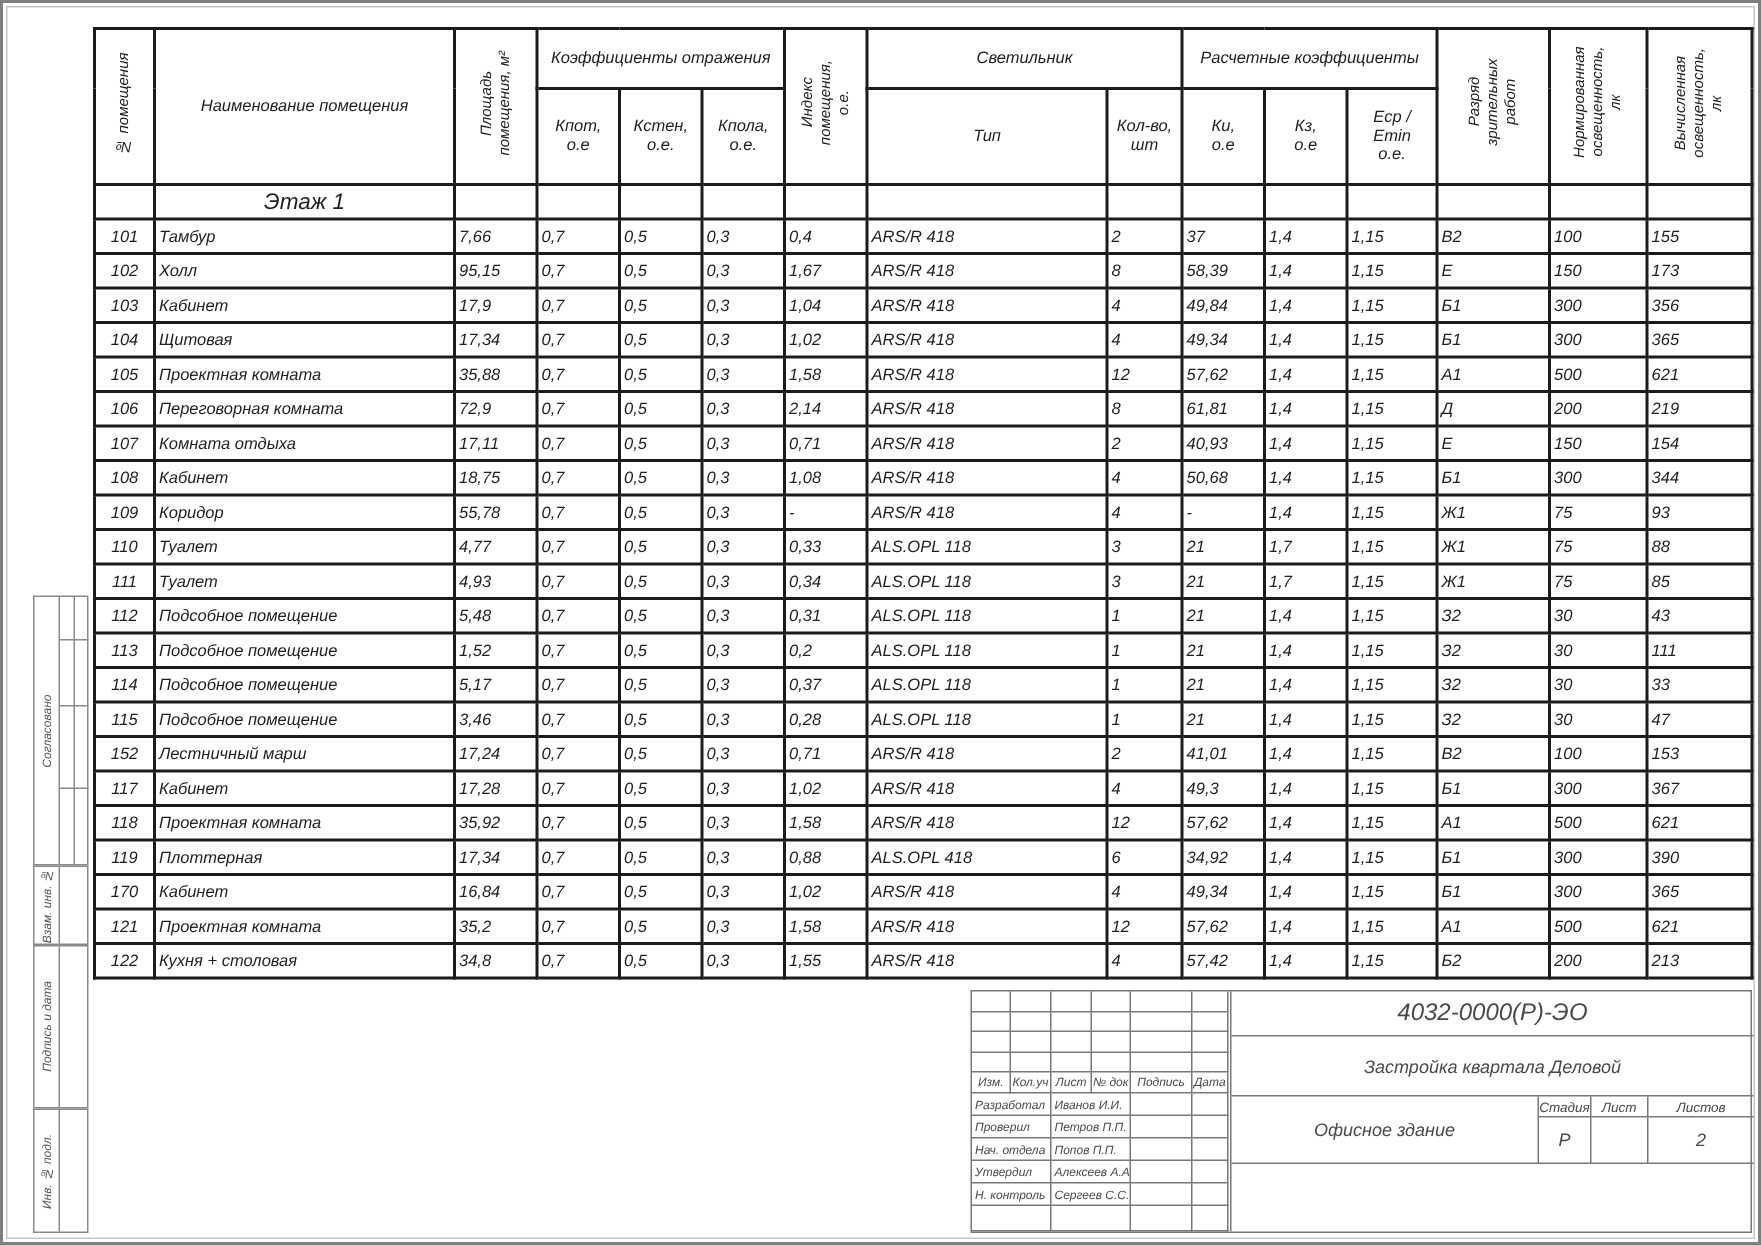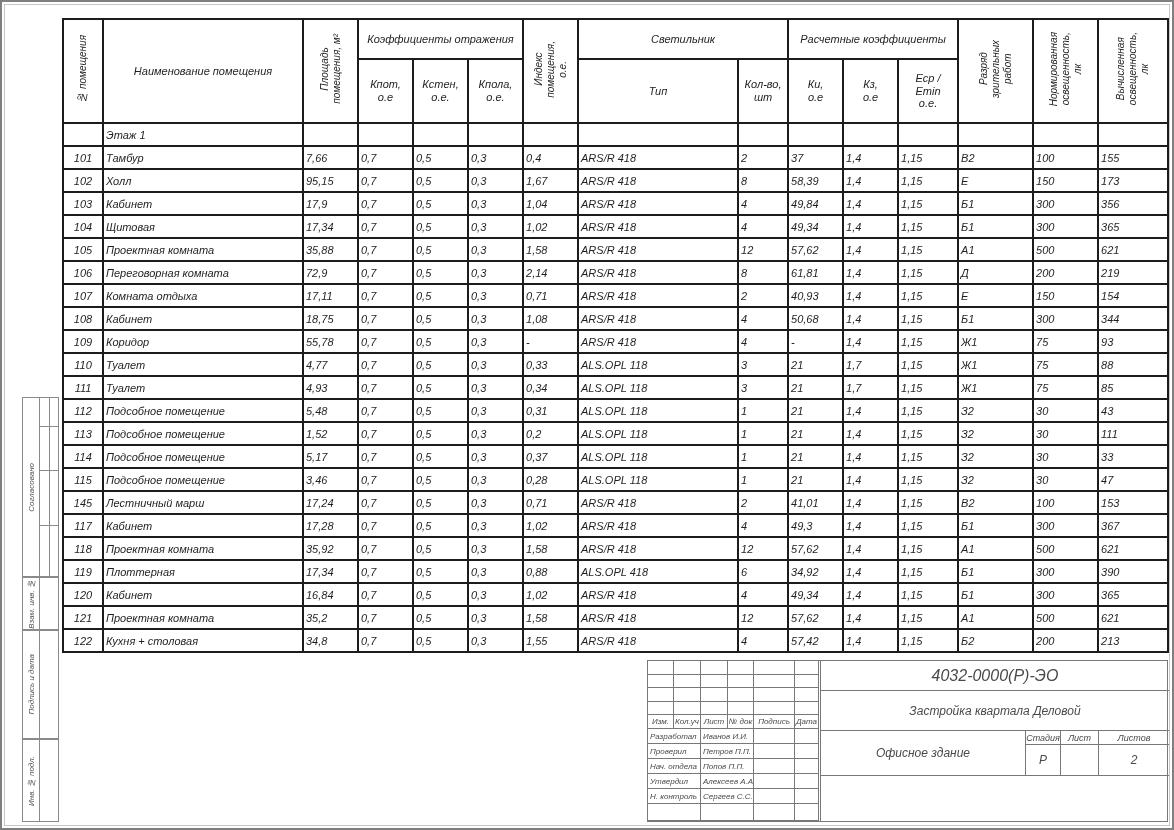--- a/index.html
+++ b/index.html
@@ -21,21 +21,21 @@
   table.main thead tr.grp { height:40px; }
   table.main thead tr.sub { height:64px; }
   table.main tbody tr { height:23px; }
   th.h { text-align:center; vertical-align:middle; font-size:11px; line-height:1.15; white-space:pre-line; }
   th.vh { text-align:center; vertical-align:middle; }
   th.vh span { display:inline-block; writing-mode:vertical-rl; transform:rotate(180deg);
     font-size:10px; line-height:1.2; white-space:pre-line; max-height:100px; }
   td.dc { font-size:11px; vertical-align:middle; }
   td.c0 { text-align:center; }
   td.c1,td.c2,td.c3,td.c4,td.c5,td.c6,td.c7,td.c8,td.c9,td.c10,td.c11,td.c12,td.c13,td.c14 { text-align:left; padding-left:9px; }
-  tr.section td { font-size:11px; }
+  tr.section td { font-size:15px;text-align:center; }
 
   
   .side { position:absolute; left:20px; top:395px; width:37px; height:425px; color:#555; }
   .sbox { position:absolute; left:0; width:37px; border:1px solid #8a8a8a; }
   .sbox .lbl { position:absolute; left:0; top:0; width:17px; height:100%;
     border-right:1px solid #8a8a8a; display:flex; align-items:center; justify-content:center; }
   .sbox .lbl span { writing-mode:vertical-rl; transform:rotate(180deg);
     font-size:8px; white-space:nowrap; }
   .sb1 { top:0; height:180px; }
   .sb2 { top:180px; height:53px; }
@@ -403,21 +403,21 @@
           <td class="dc c7">ALS.OPL 118</td>
           <td class="dc c8">1</td>
           <td class="dc c9">21</td>
           <td class="dc c10">1,4</td>
           <td class="dc c11">1,15</td>
           <td class="dc c12">З2</td>
           <td class="dc c13">30</td>
           <td class="dc c14">47</td>
         </tr>
         <tr>
-          <td class="dc c0">145</td>
+          <td class="dc c0">152</td>
           <td class="dc c1">Лестничный марш</td>
           <td class="dc c2">17,24</td>
           <td class="dc c3">0,7</td>
           <td class="dc c4">0,5</td>
           <td class="dc c5">0,3</td>
           <td class="dc c6">0,71</td>
           <td class="dc c7">ARS/R 418</td>
           <td class="dc c8">2</td>
           <td class="dc c9">41,01</td>
           <td class="dc c10">1,4</td>
@@ -471,21 +471,21 @@
           <td class="dc c7">ALS.OPL 418</td>
           <td class="dc c8">6</td>
           <td class="dc c9">34,92</td>
           <td class="dc c10">1,4</td>
           <td class="dc c11">1,15</td>
           <td class="dc c12">Б1</td>
           <td class="dc c13">300</td>
           <td class="dc c14">390</td>
         </tr>
         <tr>
-          <td class="dc c0">120</td>
+          <td class="dc c0">170</td>
           <td class="dc c1">Кабинет</td>
           <td class="dc c2">16,84</td>
           <td class="dc c3">0,7</td>
           <td class="dc c4">0,5</td>
           <td class="dc c5">0,3</td>
           <td class="dc c6">1,02</td>
           <td class="dc c7">ARS/R 418</td>
           <td class="dc c8">4</td>
           <td class="dc c9">49,34</td>
           <td class="dc c10">1,4</td>

